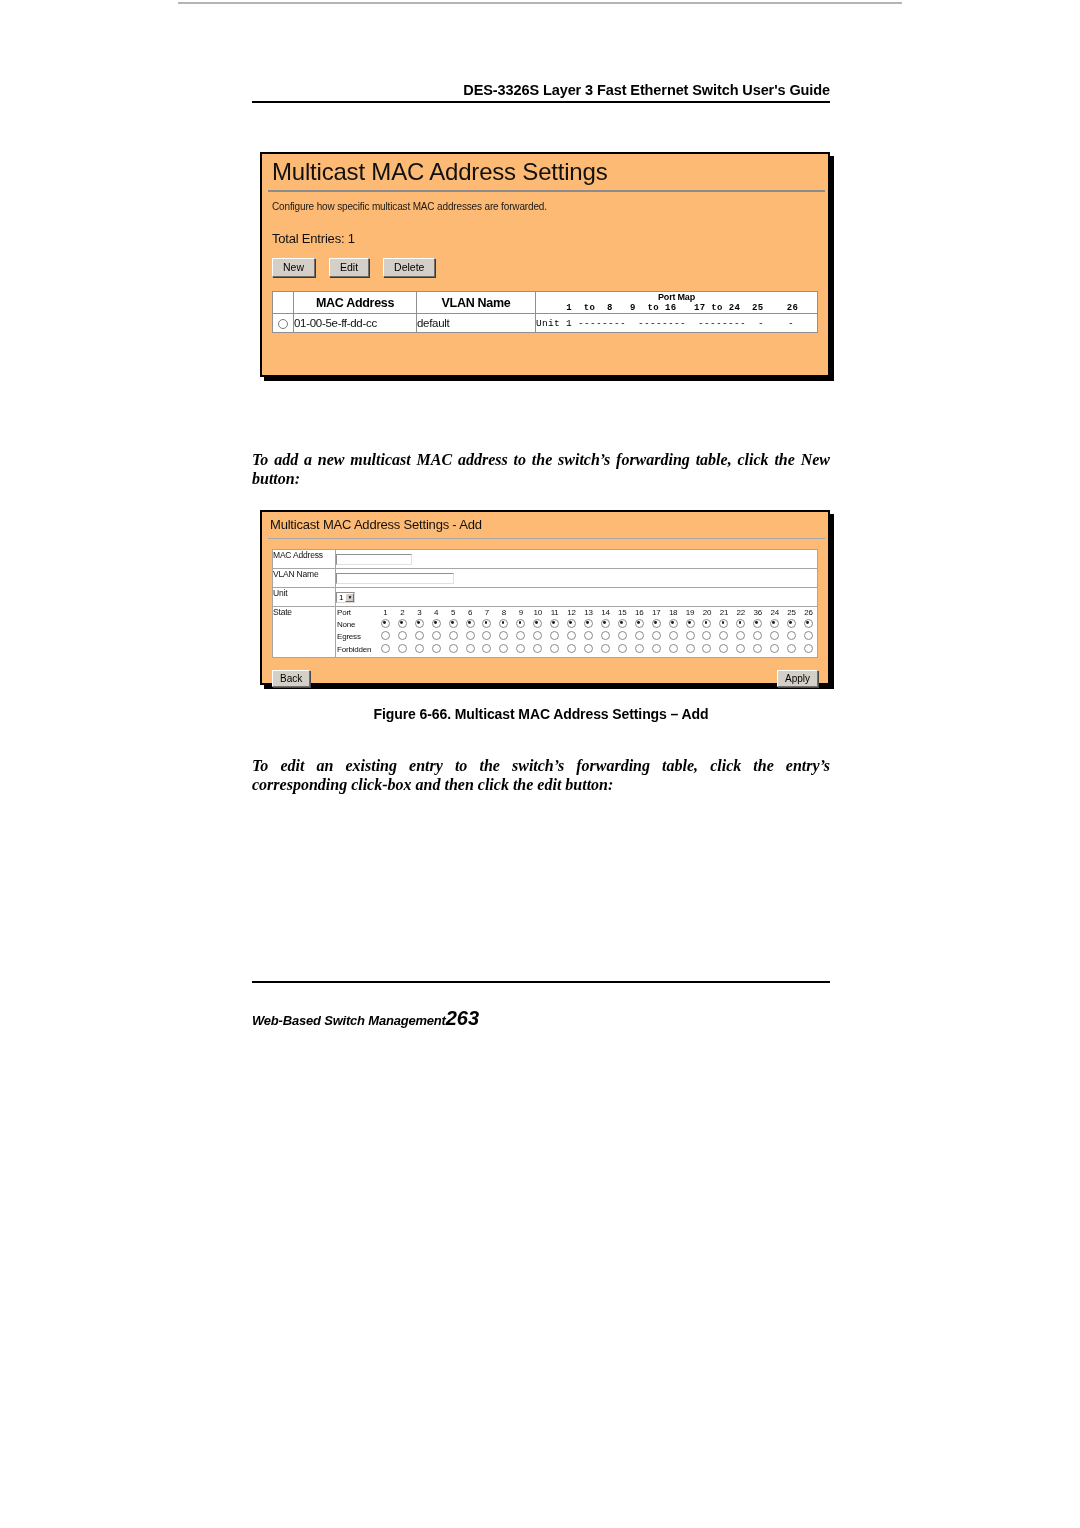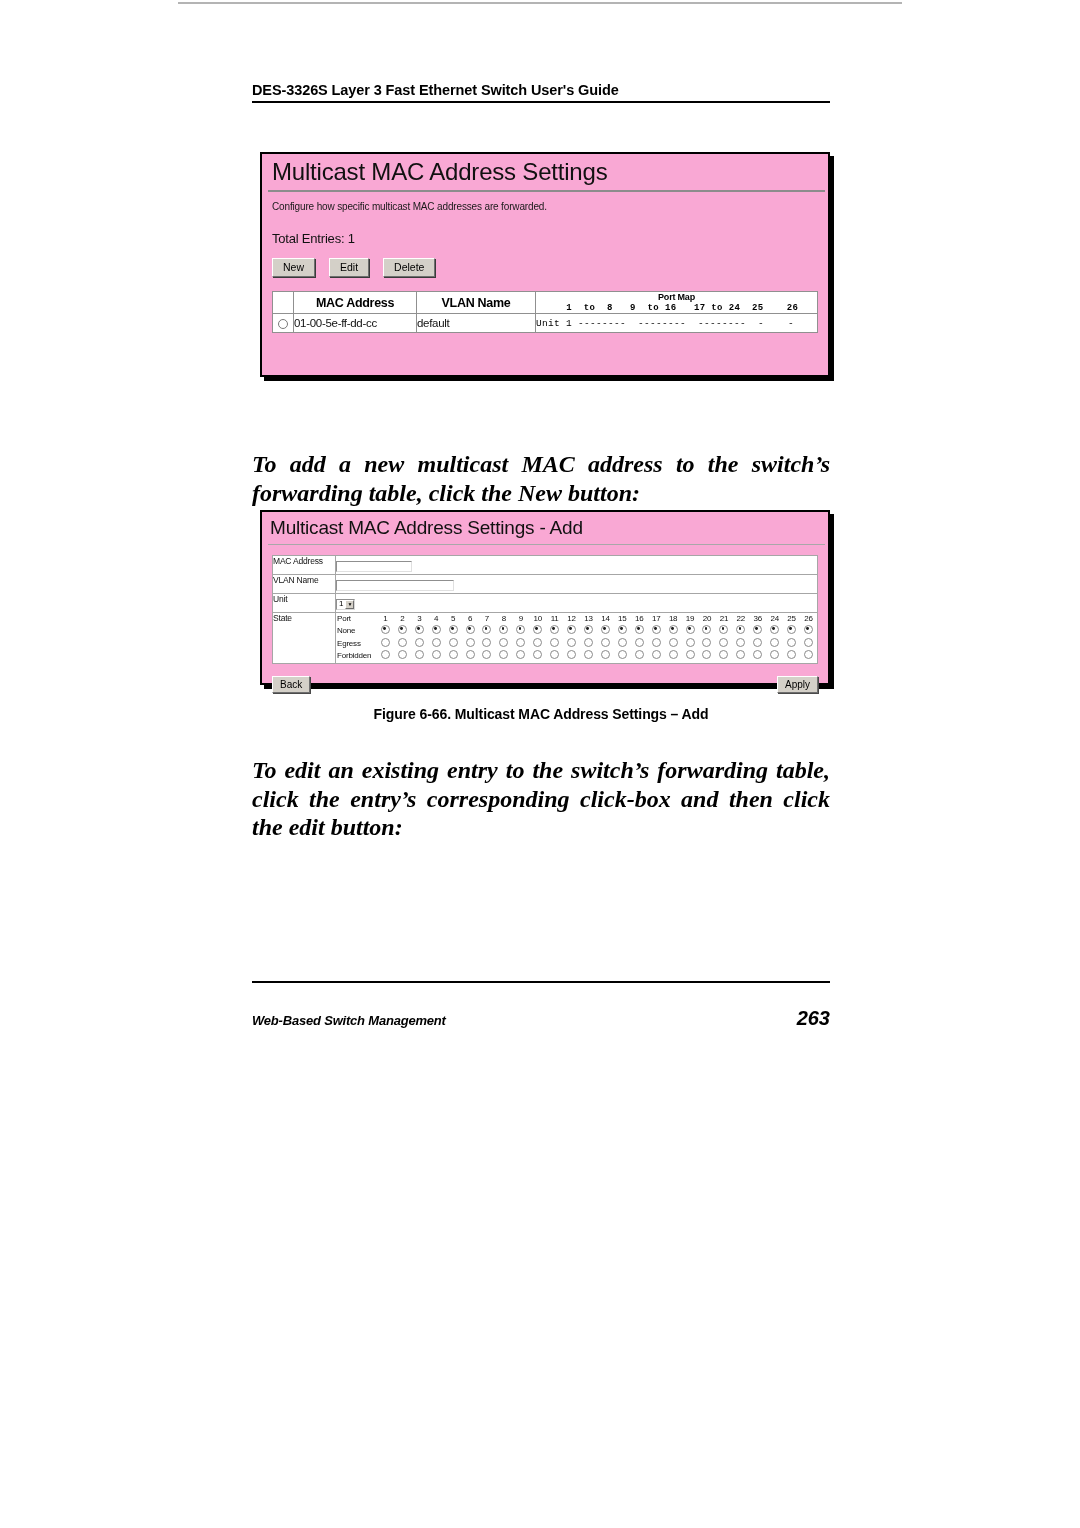--- a/index.html
+++ b/index.html
@@ -35,45 +35,46 @@
     position: absolute;
     left: 252px;
     top: 82px;
     width: 578px;
   }
   .doc-header .title {
     font-size: 14.5px;
     font-weight: bold;
     letter-spacing: -0.1px;
     white-space: nowrap;
+    text-align: right;
   }
   .doc-header .rule {
     margin-top: 3px;
     border-bottom: 2.2px solid #000;
     width: 578px;
   }
 
   
   .figure-frame {
     position: absolute;
-    background: #f9a8d4;
+    background: #fdba74;
     border: 2.5px solid #000;
     box-shadow: 4px 4px 0 0 #000;
     box-sizing: border-box;
   }
   .win-title {
     font-size: 24px;
     font-weight: normal;
     color: #111;
     letter-spacing: -0.2px;
     padding: 5px 0 6px 10px;
     line-height: 1.05;
   }
   .win-title.small {
-    font-size: 19px;
+    font-size: 13px;
     padding: 6px 0 6px 8px;
   }
   .win-title-rule {
     height: 2px;
     background: #8c8c8c;
     margin: 0 3px 0 6px;
   }
   .win-title-rule.thin {
     height: 1.5px;
     background: #a8a8a8;
@@ -302,40 +303,40 @@
     font-weight: bold;
     letter-spacing: -0.1px;
   }
   .prose {
     position: absolute;
     left: 252px;
     width: 578px;
     font-family: "Liberation Serif", serif;
     font-style: italic;
     font-weight: bold;
-    font-size: 24px;
+    font-size: 16px;
     line-height: 1.19;
     text-align: justify;
     color: #000;
   }
 
   
   .doc-footer {
     position: absolute;
     left: 252px;
     top: 981px;
     width: 578px;
   }
   .doc-footer .rule {
     border-bottom: 2.2px solid #000;
     margin-bottom: 8px;
   }
   .doc-footer .fline {
     display: flex;
-    justify-content: space-between;
+    justify-content: flex-start;
     align-items: baseline;
     margin-top: 24px;
   }
   .doc-footer .fleft {
     font-size: 13px;
     font-weight: bold;
     font-style: italic;
     letter-spacing: -0.2px;
   }
   .doc-footer .fright {

